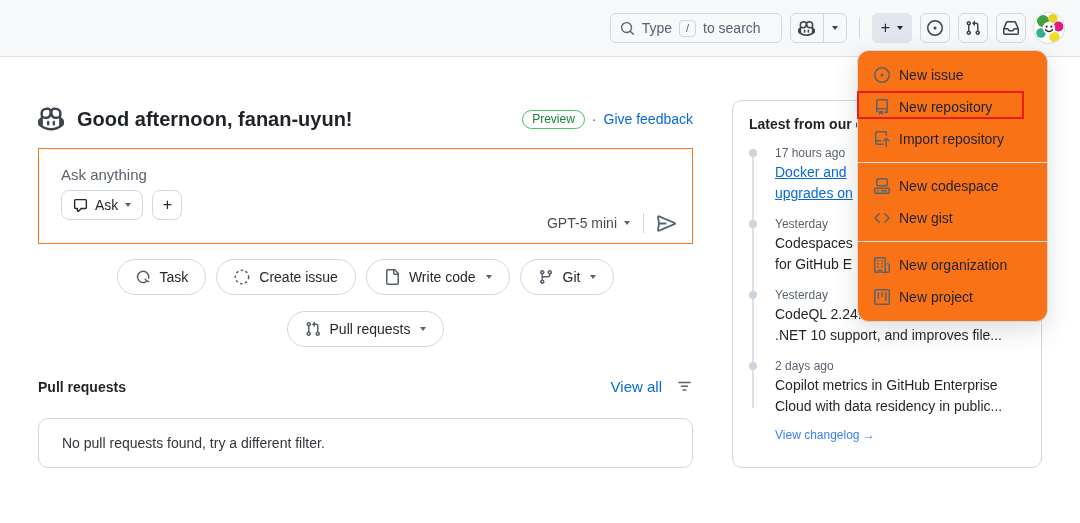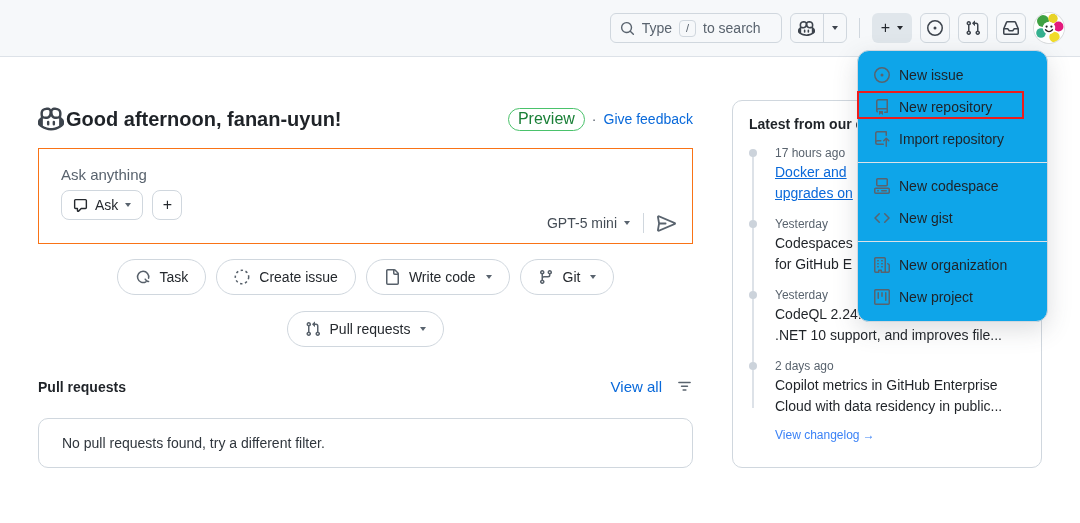--- a/index.html
+++ b/index.html
@@ -25,26 +25,26 @@
     display:flex; align-items:center; gap:7px; color:#25292e; font-size:16px; cursor:pointer; }
   .icon-btn { width:30px; height:30px; border:1px solid #d0d7de; border-radius:6px;
     background:#f6f8fa; display:flex; align-items:center; justify-content:center; color:#3d444d; cursor:pointer; }
   .avatar { width:30px; height:30px; border-radius:50%; overflow:hidden; cursor:pointer;
     box-shadow:0 0 0 1px rgba(27,31,36,.12); background:#fff; }
   .caret { width:0; height:0; border-left:3.5px solid transparent; border-right:3.5px solid transparent;
     border-top:4.5px solid currentColor; display:inline-block; }
 
   
   .content { position:absolute; left:38px; top:105px; width:655px; }
-  .greeting-row { display:flex; align-items:center; gap:2px; height:28px; }
+  .greeting-row { display:flex; align-items:center; gap:13px; height:28px; }
   .greeting-row .copilot-big { color:#3d444d; }
   .greeting-title { font-size:20px; font-weight:bold; color:#1f2328; }
   .greeting-right { margin-left:auto; display:flex; align-items:center; gap:7px; font-size:14px; }
   .preview-badge { color:#1a7f37; border:1px solid #4ac26b; border-radius:999px;
-    padding:1px 9px 2px; font-size:16px; }
+    padding:1px 9px 2px; font-size:12px; }
   .sep-dot { color:#59636e; }
   .feedback-link { color:#0969da; cursor:pointer; }
 
   .composer { margin-top:15px; height:96px; border:1px solid #f97316; border-radius:0;
     position:relative; background:#fff; }
   .composer textarea { width:100%; height:62px; border:none; outline:none; resize:none;
     background:transparent; padding:17px 22px; font-family:inherit; font-size:15px; color:#1f2328; }
   .composer textarea::placeholder { color:#59636e; opacity:1; }
   .composer-toolbar { position:absolute; left:22px; right:16px; bottom:10px;
     display:flex; align-items:center; }
@@ -84,21 +84,21 @@
     width:2px; background:#dde2e8; }
   .tl-entry { position:relative; padding-left:26px; margin-bottom:11px; }
   .tl-dot { position:absolute; left:0; top:5px; width:8px; height:8px; border-radius:50%;
     background:#ccd3db; }
   .tl-date { font-size:12px; color:#59636e; line-height:18px; }
   .tl-line { font-size:14px; line-height:21px; color:#1f2328; white-space:nowrap; overflow:hidden; cursor:pointer; }
   .tl-entry.is-link .tl-line { color:#0969da; text-decoration:underline; }
   .changelog-footer { padding-left:26px; font-size:12px; color:#3b82f6; margin-top:3px; cursor:pointer; }
 
   
-  .dropdown { position:absolute; left:857px; top:50px; width:191px; background:#0ea5e9;
+  .dropdown { position:absolute; left:857px; top:50px; width:191px; background:#f97316;
     border:1px solid #d0d7de; border-radius:12px; padding:8px 0;
     box-shadow:0 8px 24px rgba(66,74,83,.18); z-index:20; }
   .menu-item { height:32px; display:flex; align-items:center; gap:9px; padding:0 16px;
     font-size:14px; color:#1f2328; cursor:pointer; }
   .menu-item .m-icon { color:#59636e; display:flex; }
   .menu-divider { border-top:1px solid #dde2e8; margin:7px 0; }
   .annotation-box { position:absolute; left:-1px; top:40px; width:167px; height:28px;
     border:2px solid #ed1c1c; pointer-events:none; z-index:30; }
 
   svg { display:block; }

